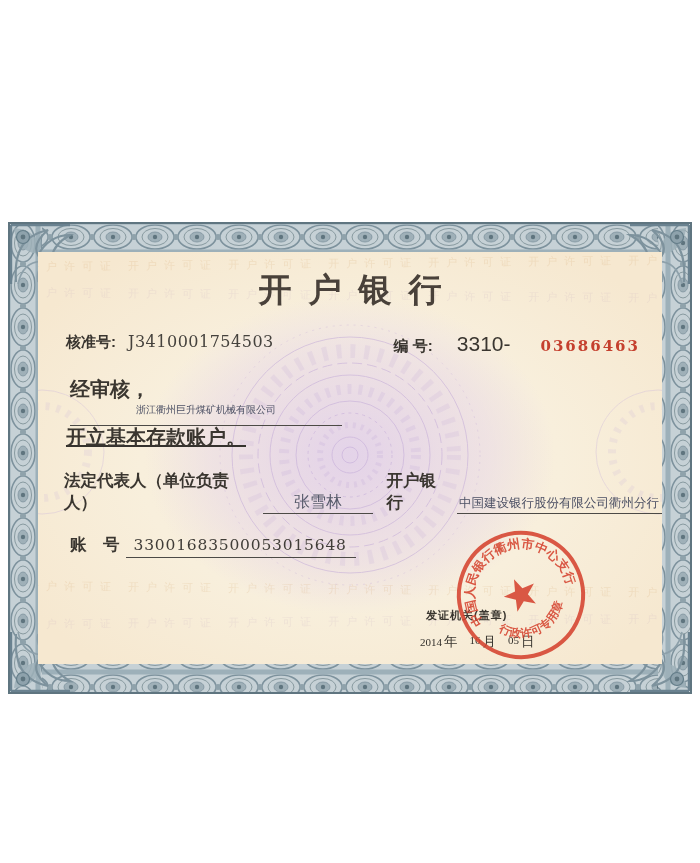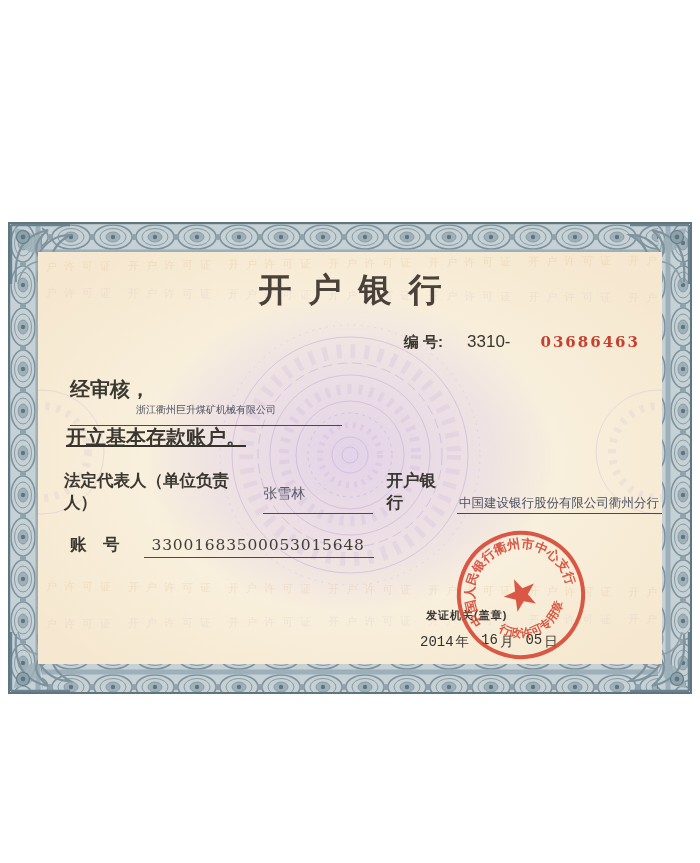--- a/index.html
+++ b/index.html
@@ -31,55 +31,55 @@
     letter-spacing:17px;text-indent:17px;color:#49413a;
   }
   .row{position:absolute;display:flex;align-items:baseline;}
   .lbl{font-weight:bold;color:#3a3630;}
   .serif{font-family:"DejaVu Serif", serif;}
 
   .row-approval{top:80px;left:28px;font-size:15px;}
   .approval-value{font-size:16px;margin-left:12px;color:#45423d;letter-spacing:0.5px;}
 
   .row-serial{top:80px;right:22px;font-size:15px;gap:16px;}
-  .serial-prefix{font-size:17px;margin-left:8px;color:#3a3630;}
+  .serial-prefix{font-size:21px;margin-left:8px;color:#3a3630;}
   .serial-number{font-size:15px;font-weight:bold;color:#c5402e;letter-spacing:2px;margin-left:14px;}
 
   .row-reviewed{top:124px;left:28px;flex-direction:column;}
   .big{font-size:20px;}
   .u-line{border-bottom:1.5px solid #4c4a46;}
   .company-name{
     width:272px;text-align:center;font-size:10px;color:#4c5064;
     padding-bottom:8px;margin-left:4px;
   }
   .condition-text{margin-left:12px;}
 
   .row-open{top:172px;left:28px;text-decoration:underline;}
 
   .row-rep{top:218px;left:26px;align-items:flex-end;}
   .mid{font-size:16.5px;}
   .rep-name{
-    width:112px;text-align:left;font-size:14px;color:#565a6a;
-    padding-bottom:10px;margin-left:6px;
+    width:112px;text-align:center;font-size:16px;color:#565a6a;
+    padding-bottom:0;margin-left:6px;
   }
   .bank-label{margin-left:14px;}
   .bank-name{
     width:208px;font-size:12.5px;line-height:1.35;color:#4c5064;
     padding:0 0 1px 2px;margin-left:6px;
   }
 
   .row-account{top:282px;left:32px;}
   .account-number{
     width:222px;font-size:15.5px;color:#403d38;letter-spacing:0.8px;
-    padding:0 0 3px 8px;margin-left:24px;
+    padding:0 0 3px 8px;margin-left:6px;
   }
 
   .issuer-label{position:absolute;top:356px;left:388px;font-size:11px;font-weight:bold;letter-spacing:1px;color:#3a3630;}
   .row-date{top:381px;left:382px;font-size:13.5px;color:#3a3630;}
-  .date-num{font-family:Liberation Mono, monospace;font-size:14px;color:#33302c;}
+  .date-num{font-family:Liberation Serif, serif;font-size:11px;color:#33302c;}
   .date-unit{margin:0 6px 0 2px;}
   .date-num.offset{position:relative;top:-2px;margin-left:6px;}
 
   .seal{position:absolute;left:398px;top:258px;width:170px;height:170px;pointer-events:none;}
   .seal svg{width:100%;height:100%;}
   .seal-text{fill:#d5432f;font-family:"DejaVu Sans", sans-serif;font-weight:bold;}
 </style>
 </head>
 <body>
 
@@ -181,20 +181,24 @@
       <g stroke="#c9b3dc" fill="none" opacity="0.35">
         <circle cx="4" cy="200" r="62" stroke-width="1"></circle>
         <circle cx="4" cy="200" r="46" stroke-width="8" stroke-dasharray="4 7" opacity="0.5"></circle>
         <circle cx="620" cy="200" r="62" stroke-width="1"></circle>
         <circle cx="620" cy="200" r="46" stroke-width="8" stroke-dasharray="4 7" opacity="0.5"></circle>
       </g>
     </svg>
 
     <div class="cert-title">开户银行</div>
 
+    <div class="row row-approval">
+      <span class="lbl">核准号:</span>
+      <span class="approval-value serif">J3410001754503</span>
+    </div>
 
     <div class="row row-serial">
       <span class="lbl">编 号:</span>
       <span class="serial-prefix">3310-</span>
       <span class="serial-number serif">03686463</span>
     </div>
 
     <div class="row row-reviewed">
       <span class="lbl big">经审核，</span>
       <span class="company-name serif u-line">浙江衢州巨升煤矿机械有限公司</span>

